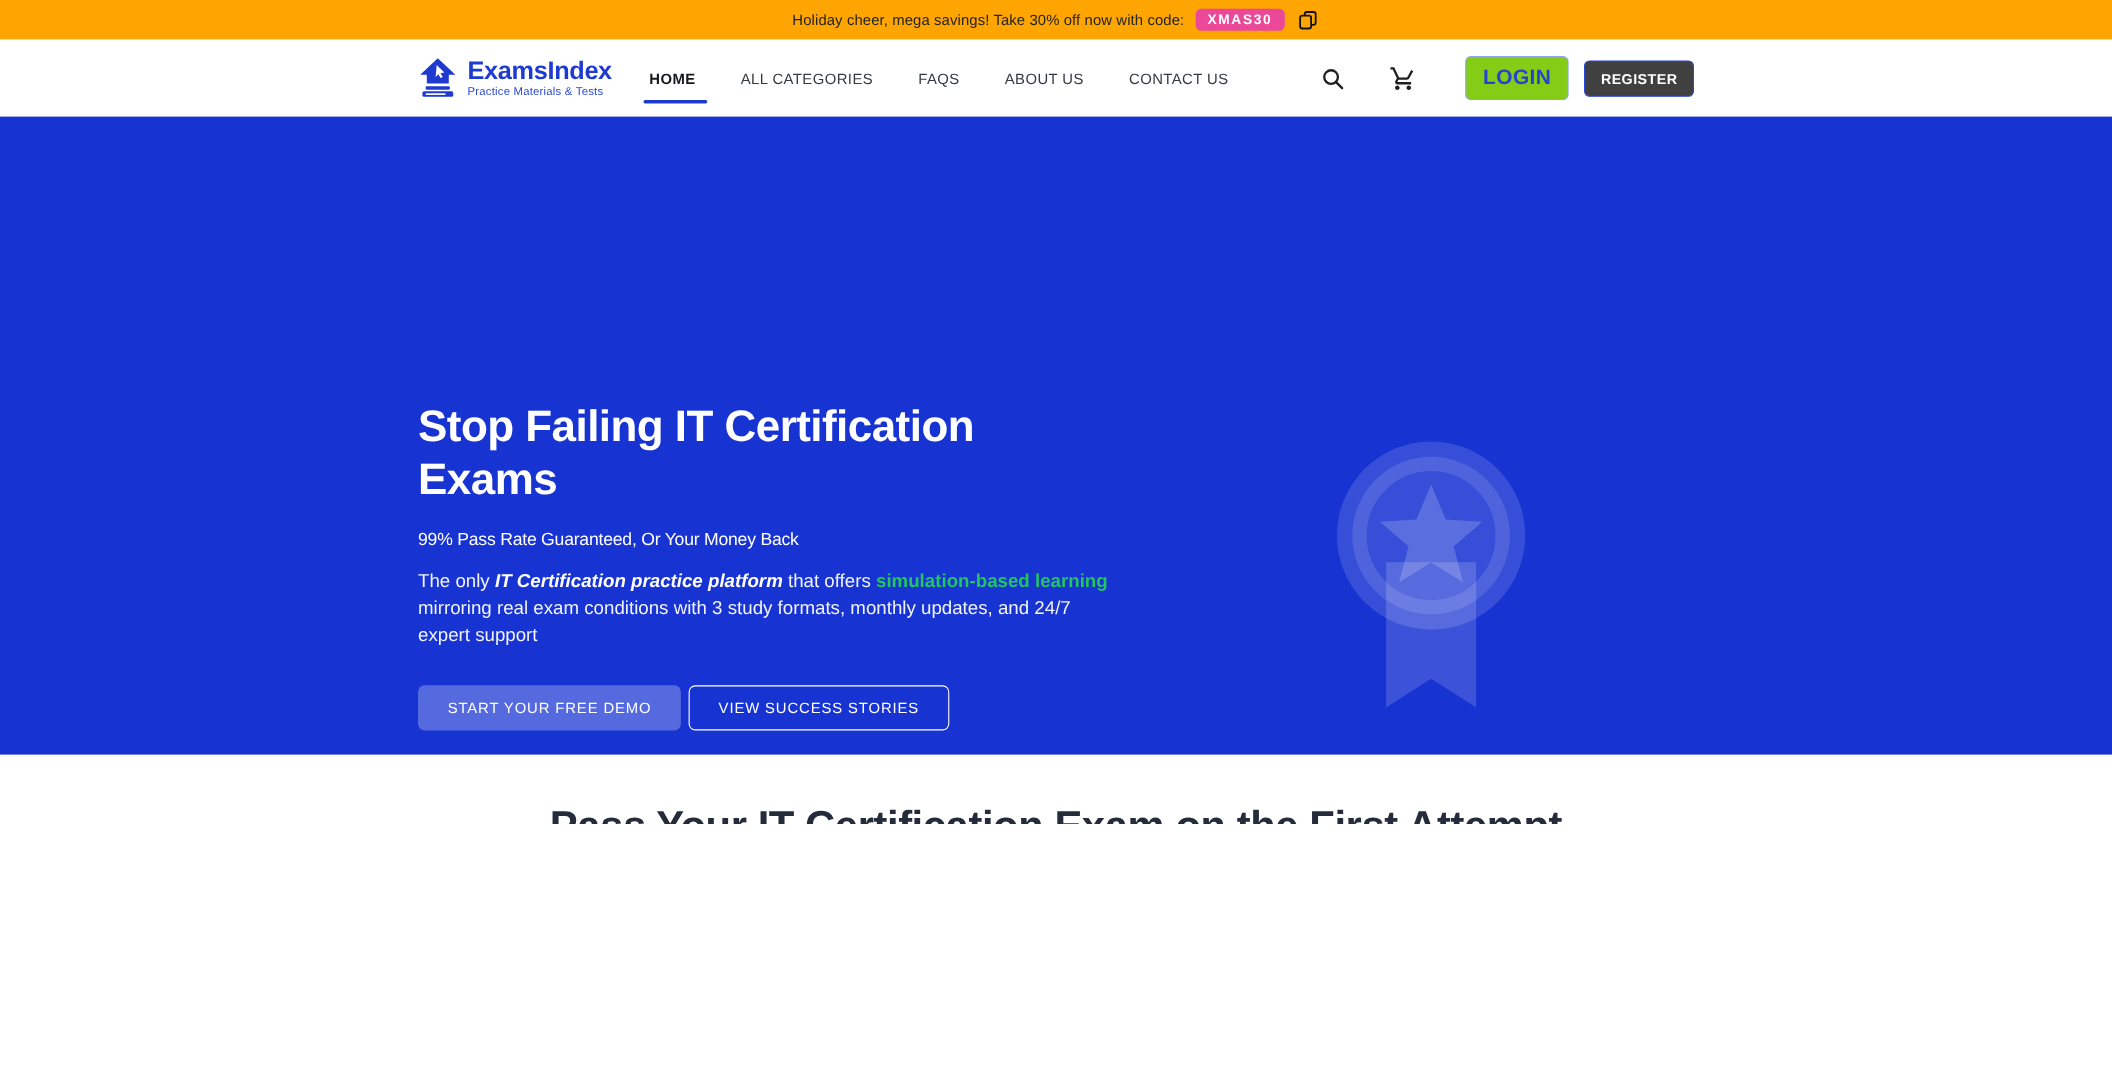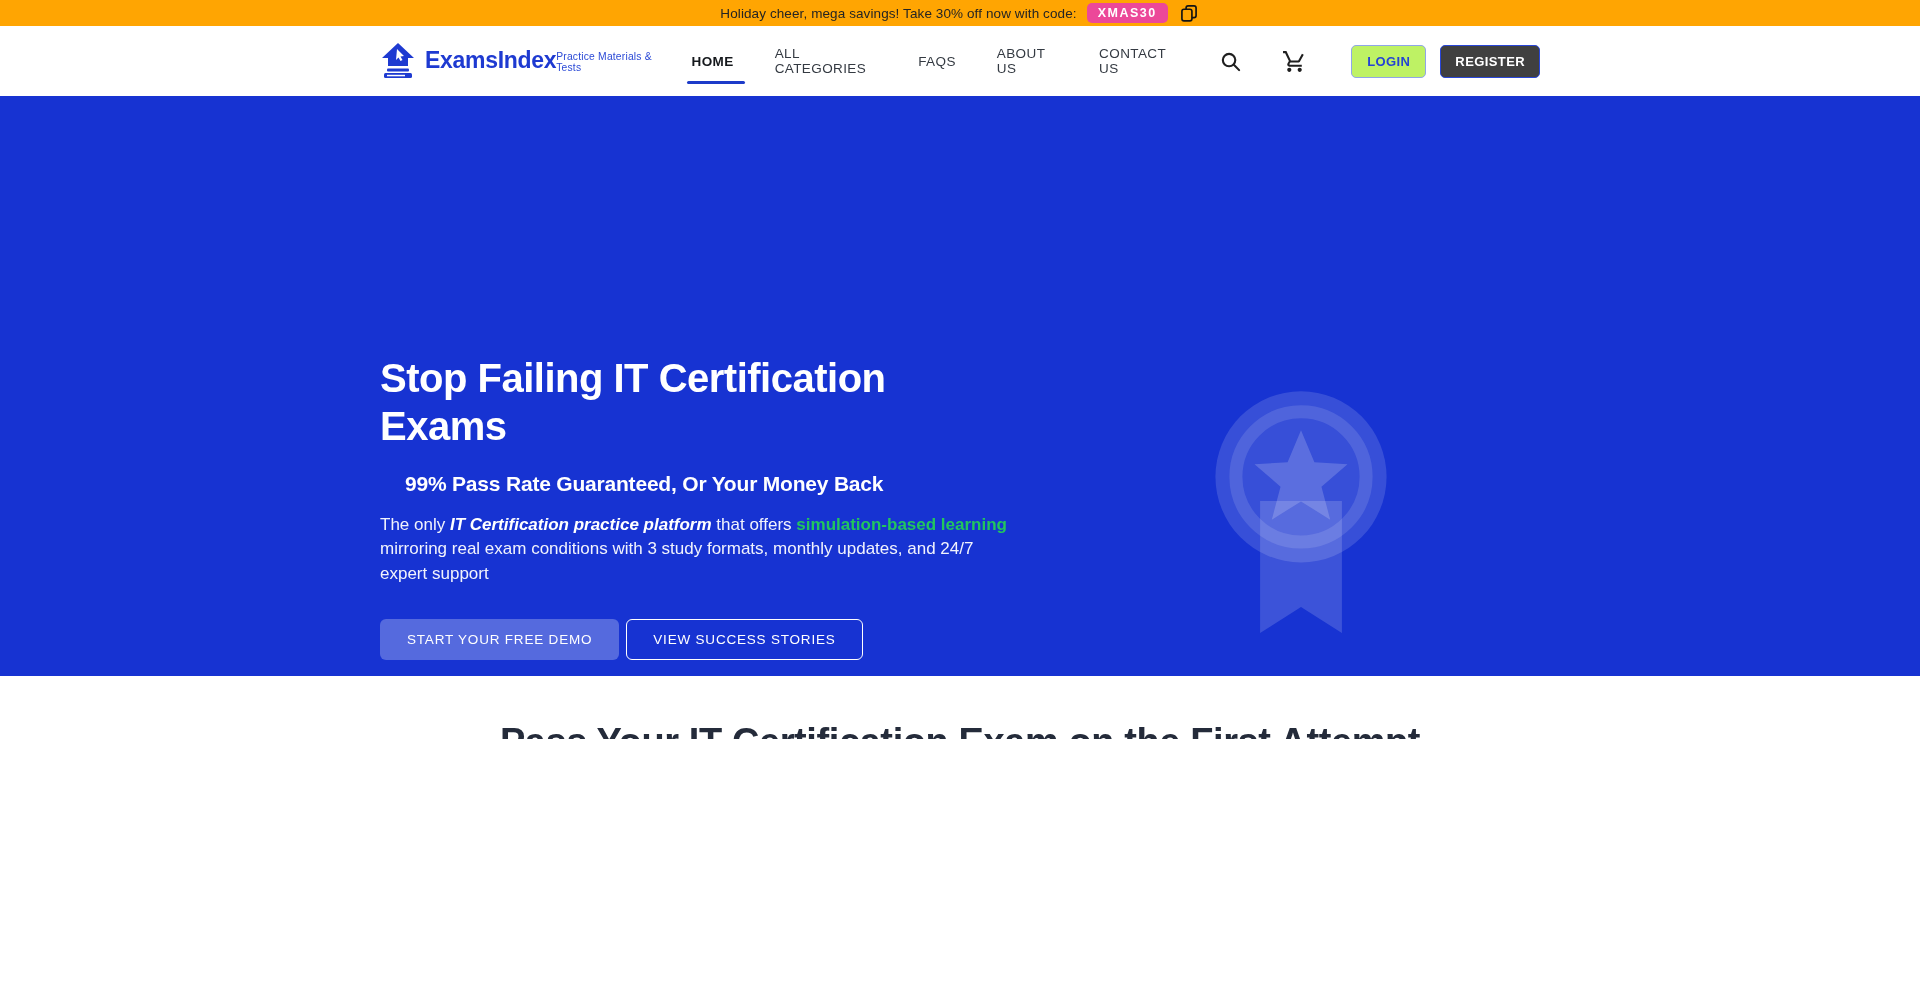--- a/index.html
+++ b/index.html
@@ -1,41 +1,41 @@
 <!DOCTYPE html>
 <html><head>
 <meta charset="utf-8">
 <style>
   * { margin: 0; padding: 0; box-sizing: border-box; }
   html, body { width: 1920px; height: 993px; overflow: hidden; background: #fff; }
   body { font-family: "Liberation Sans", sans-serif; }
 
   
   .promo-banner {
-    height: 26px; background: #FFA502;
+    height: 36px; background: #FFA502;
     display: flex; align-items: center; justify-content: center; gap: 10px;
   }
   .promo-banner .msg { font-size: 13.5px; color: #242424; letter-spacing: 0.1px; }
   .promo-code {
     background: #ec4899; color: #ffffff; font-weight: bold;
     font-size: 12.5px; letter-spacing: 1.5px;
     padding: 4px 11px; border-radius: 5px; line-height: 1; cursor: pointer;
   }
   .copy-btn {
     width: 22px; height: 22px; display: flex; align-items: center; justify-content: center;
     cursor: pointer; background: transparent; border: none;
   }
 
   
   .navbar { height: 70px; background: #ffffff; display: flex; align-items: center; }
   .nav-inner {
     width: 1160px; margin: 0 auto; display: flex; align-items: center; height: 100%;
   }
   .logo { display: flex; align-items: center; gap: 9px; cursor: pointer; }
-  .logo-text { display: flex; flex-direction: row; line-height: 1; }
+  .logo-text { display: flex; flex-direction: column; line-height: 1; }
   .logo-title { color: #1e3ad1; font-weight: bold; font-size: 23px; letter-spacing: -0.3px; }
   .logo-sub { color: #2a49d6; font-size: 10.3px; margin-top: 3px; letter-spacing: 0.2px; }
 
   .nav-menu { display: flex; align-items: flex-end; margin-left: 32px; height: 100%; }
   .nav-item {
     font-size: 13.5px; color: #343a42; letter-spacing: 0.4px; font-weight: 500;
     padding: 0 2px; margin-right: 37px; cursor: pointer;
     height: 100%; display: flex; align-items: center; position: relative;
   }
   .nav-item.active { color: #15181c; font-weight: bold; }
@@ -46,43 +46,43 @@
 
   .nav-right { margin-left: auto; display: flex; align-items: center; }
   .icon-btn {
     background: none; border: none; cursor: pointer; padding: 4px;
     display: flex; align-items: center; justify-content: center;
   }
   .icon-btn.search { margin-right: 32px; }
   .icon-btn.cart { margin-right: 40px; }
 
   .btn-login {
-    background: #bef264; border: 1px solid #90a6e8; color: #2443d4;
-    font-size: 13px; font-weight: bold; letter-spacing: 0.4px;
+    background: #84cc16; border: 1px solid #90a6e8; color: #2443d4;
+    font-size: 19px; font-weight: bold; letter-spacing: 0.4px;
     padding: 8px 15px; border-radius: 5px; cursor: pointer;
     font-family: "Liberation Sans", sans-serif;
     text-align: center;
   }
   .btn-register {
     background: #404040; border: 1px solid #2946d8; color: #ffffff;
     font-size: 13px; font-weight: bold; letter-spacing: 0.4px;
     padding: 8px 14px; border-radius: 5px; margin-left: 14px; cursor: pointer;
     font-family: "Liberation Sans", sans-serif;
   }
 
   
   .hero { height: 580px; background: #1733d2; position: relative; }
   .hero-inner { width: 1160px; margin: 0 auto; position: relative; height: 100%; }
   .hero-copy { position: absolute; left: 0; top: 258px; width: 660px; }
   .hero-headline {
     color: #ffffff; font-size: 40px; font-weight: bold; line-height: 1.2;
     letter-spacing: -0.5px; white-space: pre-line;
   }
   .hero-subheadline {
-    color: #ffffff; font-size: 21px; font-weight: bold; margin-top: 22px; letter-spacing: -0.2px; margin-left: 25px;
+    color: #ffffff; font-size: 16px; font-weight: normal; margin-top: 22px; letter-spacing: -0.2px;
   }
   .hero-paragraph {
     color: rgba(255,255,255,0.94); font-size: 17px; line-height: 1.44;
     margin-top: 17px; max-width: 645px;
   }
   .hero-paragraph em { font-weight: bold; font-style: italic; color: #ffffff; }
   .hero-paragraph strong { color: #22c55e; }
   .hero-cta { display: flex; gap: 7px; margin-top: 33px; }
   .btn-primary {
     background: rgba(255,255,255,0.27); color: #ffffff; border: none;

